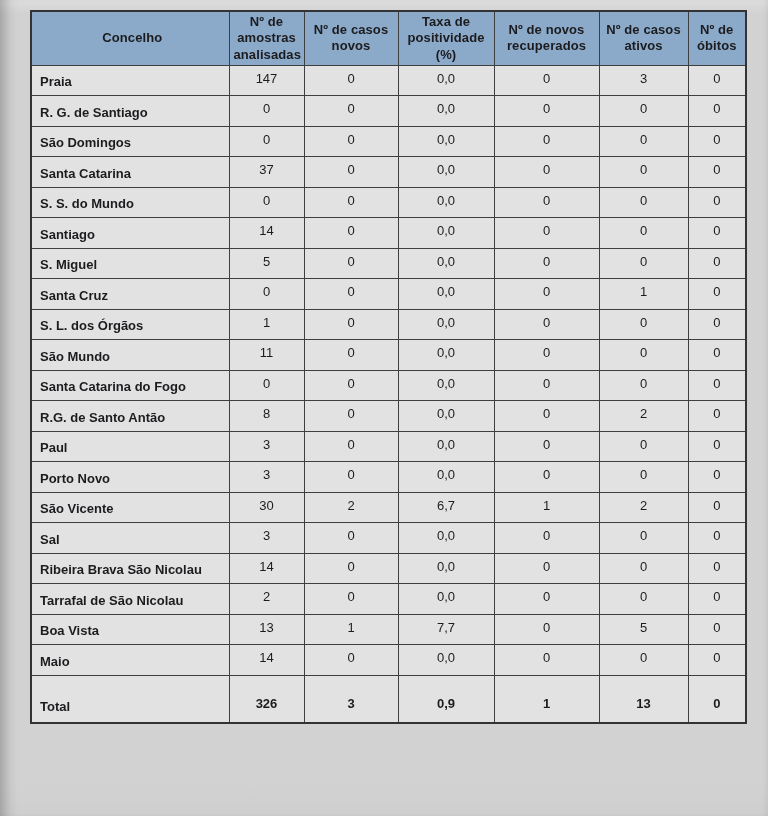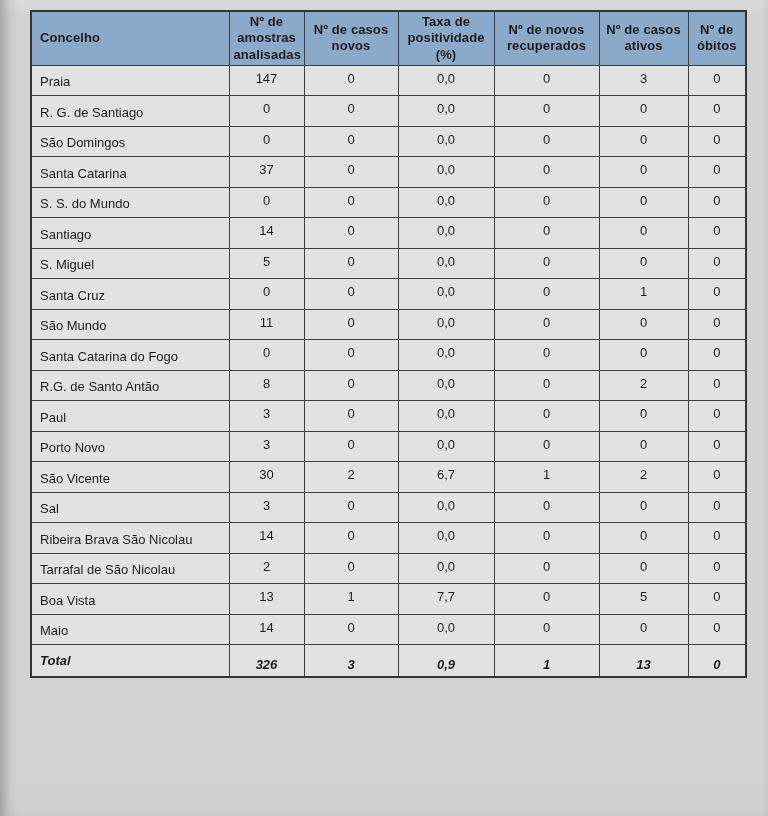--- a/index.html
+++ b/index.html
@@ -41,36 +41,37 @@
   thead th {
     background: #8ba9c8;
     font-weight: bold;
     height: 52px;
     text-align: center;
     vertical-align: middle;
     line-height: 1.25;
     padding: 2px 4px;
     letter-spacing: 0.1px;
   }
-  thead th.name-col { text-align: left; padding-left: 8px; }
+  thead th.name-col { text-align: center; padding-left: 8px; }
   tbody td { height: 30.5px; background: #e3e2e3; }
   tbody td.name-cell {
     text-align: left;
     vertical-align: bottom;
     padding: 0 4px 6px 8px;
     white-space: nowrap;
+    font-weight: bold;
   }
   tbody td.num-cell {
     text-align: center;
     vertical-align: top;
     padding-top: 5px;
   }
-  tbody tr.total-row td { font-weight: bold; height: 32px; font-style: italic; }
+  tbody tr.total-row td { font-weight: bold; height: 48px; }
   tbody tr.total-row td.name-cell { padding-bottom: 8px; }
-  tbody tr.total-row td.num-cell { padding-top: 12px; }
+  tbody tr.total-row td.num-cell { padding-top: 20px; }
 </style>
 </head>
 <body>
 
 <div class="page">
   <table class="report">
     <colgroup>
       <col class="c0">
         <col class="c1">
         <col class="c2">
@@ -157,20 +158,29 @@
         <tr>
           <td class="name-cell">Santa Cruz</td>
           <td class="num-cell">0</td>
           <td class="num-cell">0</td>
           <td class="num-cell">0,0</td>
           <td class="num-cell">0</td>
           <td class="num-cell">1</td>
           <td class="num-cell">0</td>
         </tr>
         <tr>
+          <td class="name-cell">S. L. dos Órgãos</td>
+          <td class="num-cell">1</td>
+          <td class="num-cell">0</td>
+          <td class="num-cell">0,0</td>
+          <td class="num-cell">0</td>
+          <td class="num-cell">0</td>
+          <td class="num-cell">0</td>
+        </tr>
+        <tr>
           <td class="name-cell">São Mundo</td>
           <td class="num-cell">11</td>
           <td class="num-cell">0</td>
           <td class="num-cell">0,0</td>
           <td class="num-cell">0</td>
           <td class="num-cell">0</td>
           <td class="num-cell">0</td>
         </tr>
         <tr>
           <td class="name-cell">Santa Catarina do Fogo</td>

